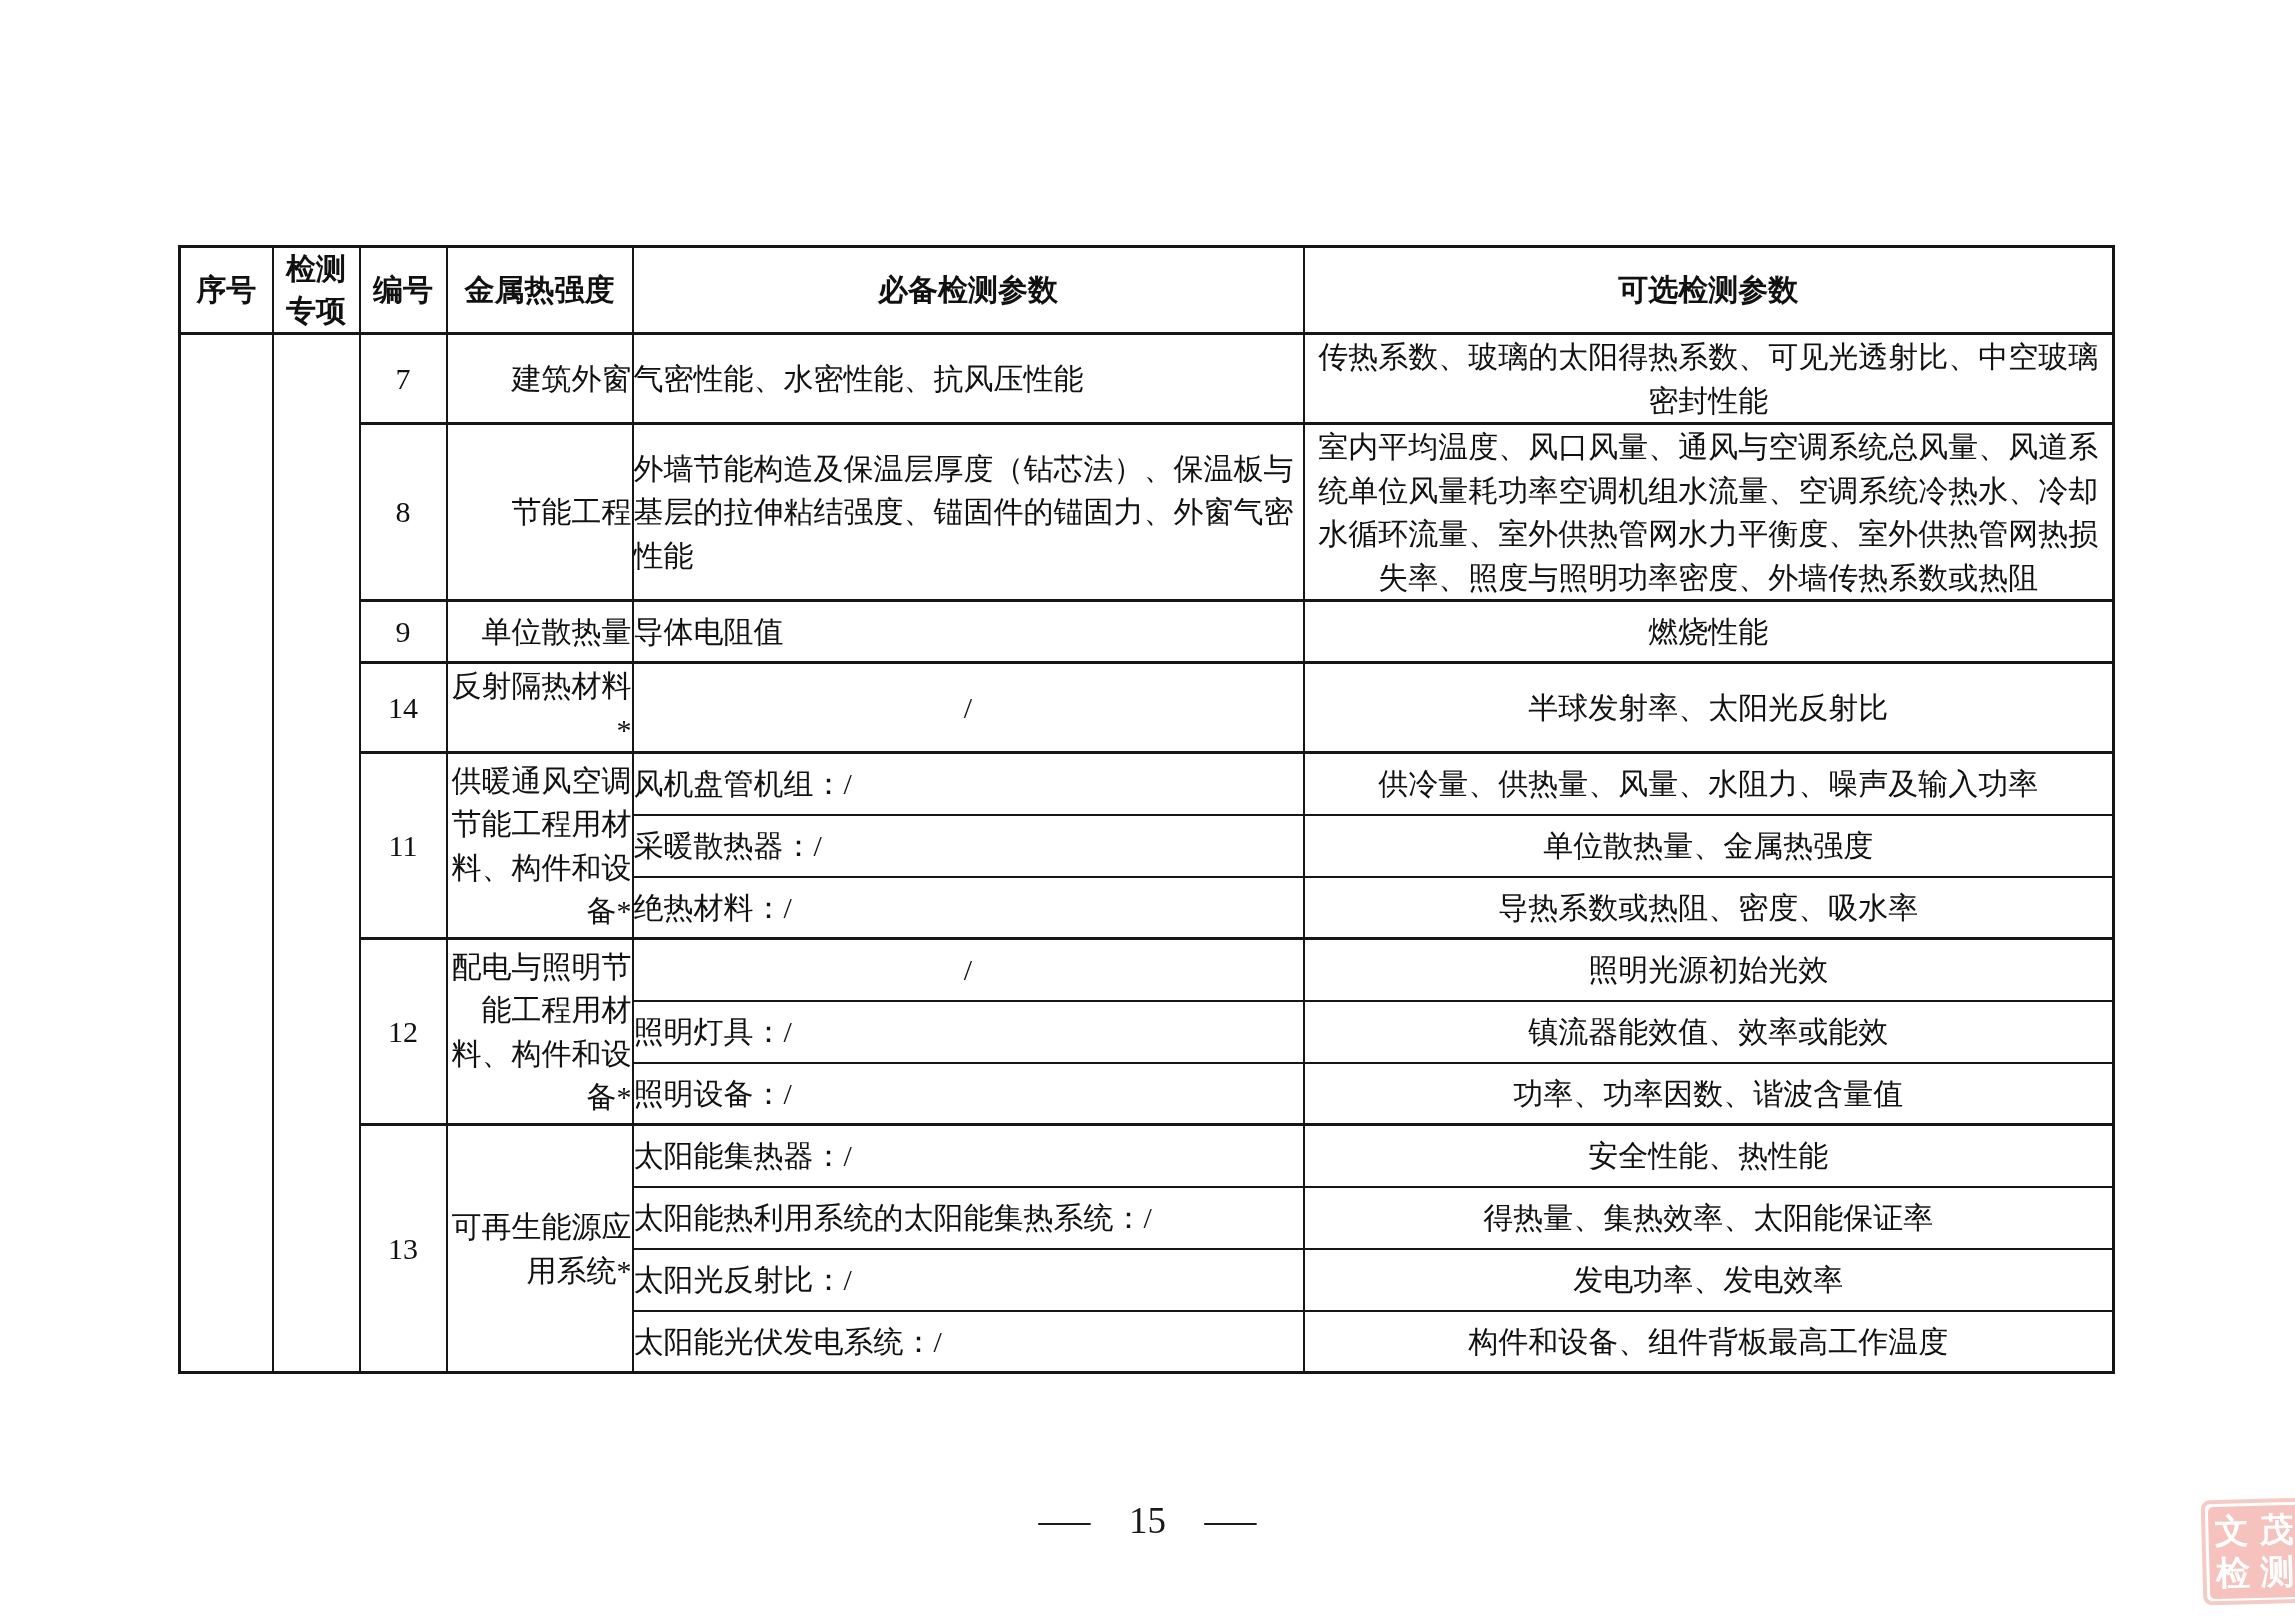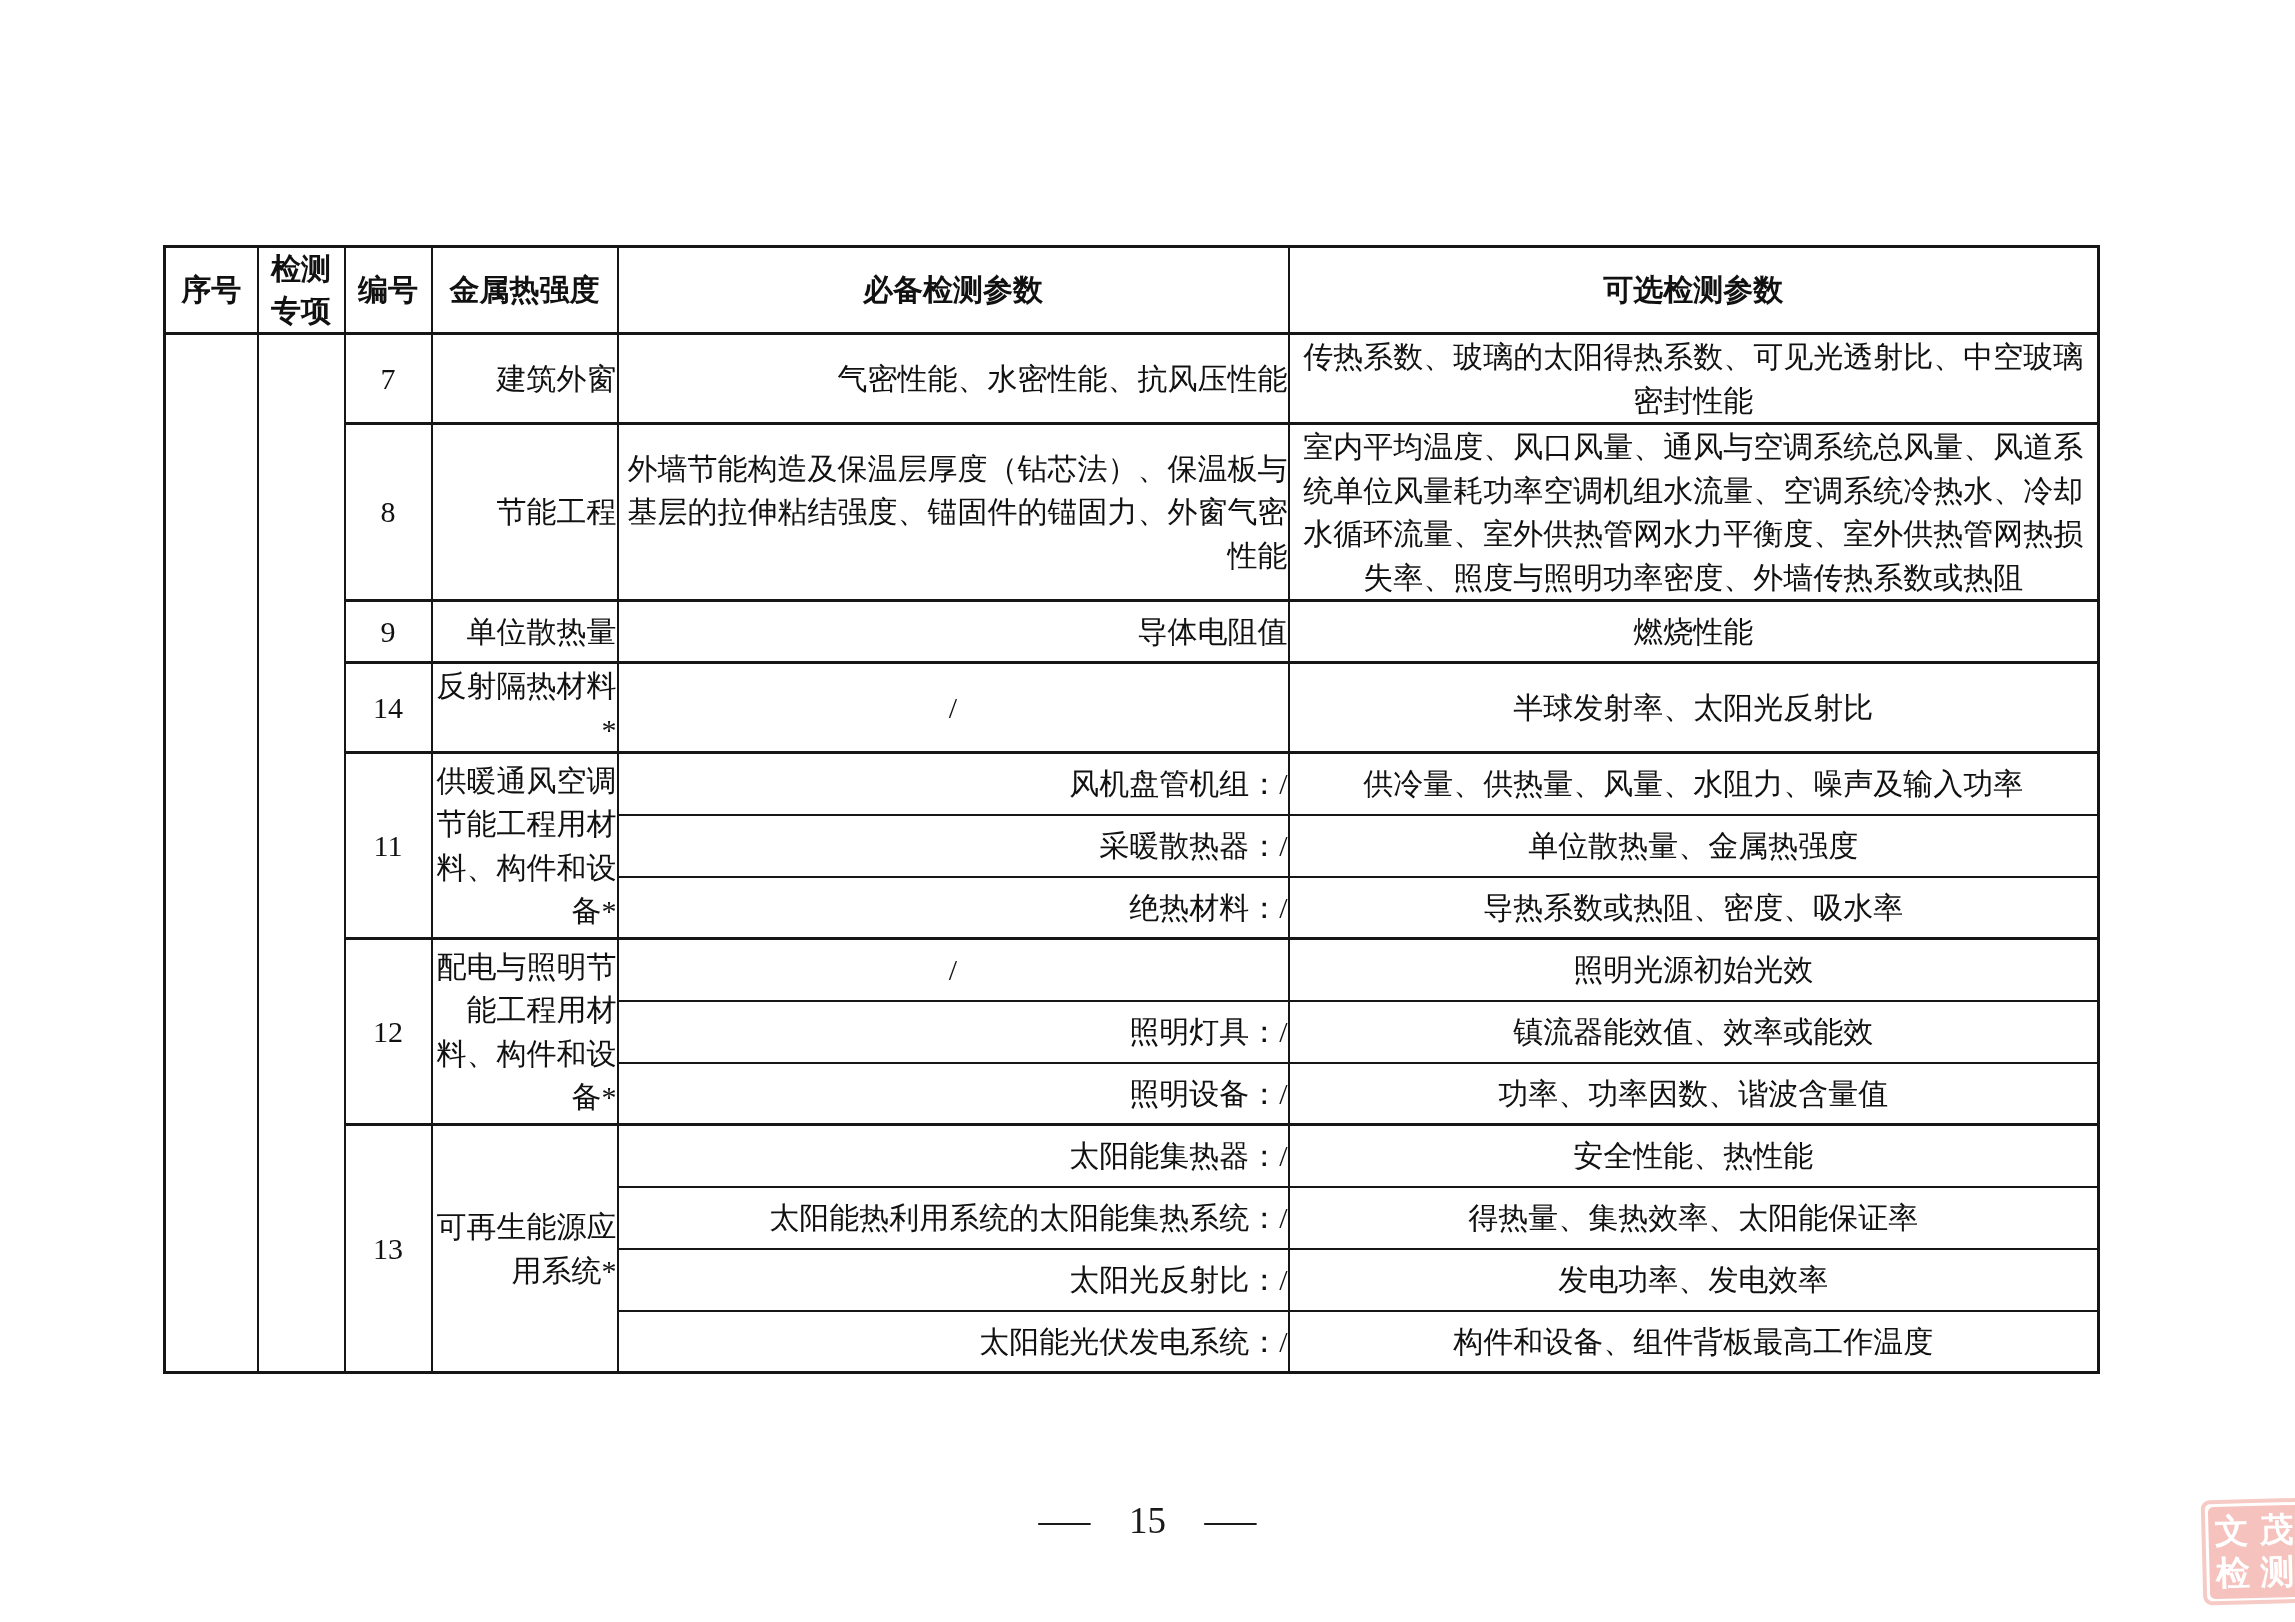--- a/index.html
+++ b/index.html
@@ -9,21 +9,21 @@
     height: 1623px;
     background: #ffffff;
     overflow: hidden;
     font-family: "Liberation Serif", "DejaVu Serif", serif;
     color: #111111;
   }
 
   
   table.insp {
     position: absolute;
-    left: 163px;
+    left: 178px;
     top: 245px;
     width: 1934px;
     border-collapse: collapse;
     table-layout: fixed;
     border: 3.5px solid #161616;
   }
   table.insp th, table.insp td {
     border: 2.6px solid #161616;
     font-size: 30px;
     line-height: 1.45;
@@ -35,21 +35,21 @@
   table.insp th {
     font-weight: bold;
     text-align: center;
     line-height: 1.4;
   }
   tr.major > td { border-top-width: 3.5px; }
   thead th { border-bottom-width: 3.5px; }
 
   .c-no   { text-align: center; }
   .c-item { text-align: right; padding: 0 8.8px; }
-  .c-req  { text-align: right;  padding: 5.3px 12.4px; }
+  .c-req  { text-align: left;  padding: 5.3px 12.4px; }
   .c-opt  { text-align: center;  padding: 5.3px 12.4px; }
   td.center { text-align: center; padding: 0; }
 
   tr.h   { height: 87px;  }
   tr.r7  { height: 88px; }
   tr.r8  { height: 173px; }
   tr.r9  { height: 62px;  }
   tr.r10 { height: 79px;  }
   tr.sub { height: 62px;  }
 

